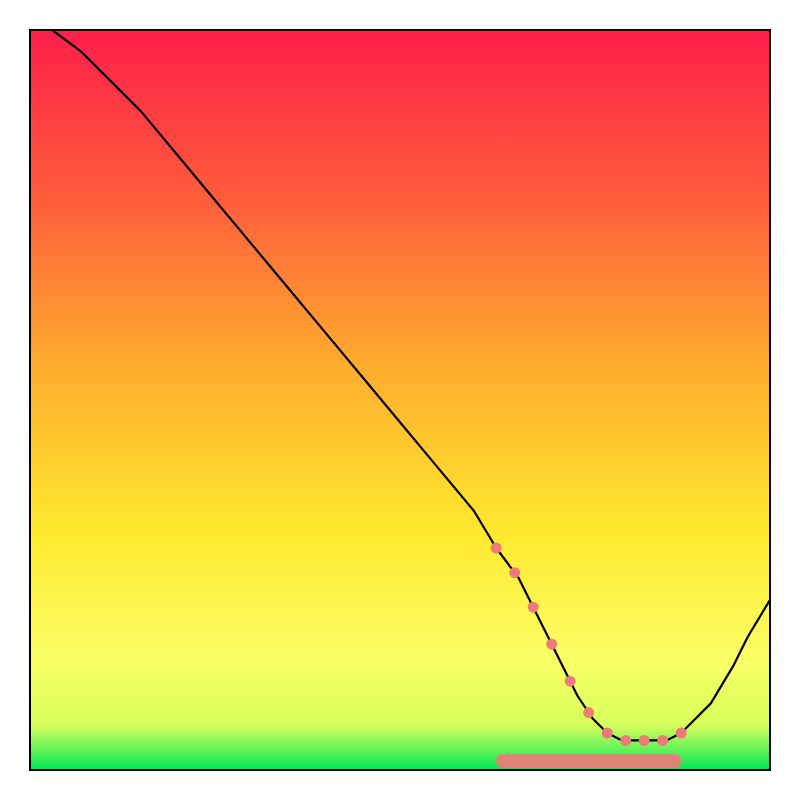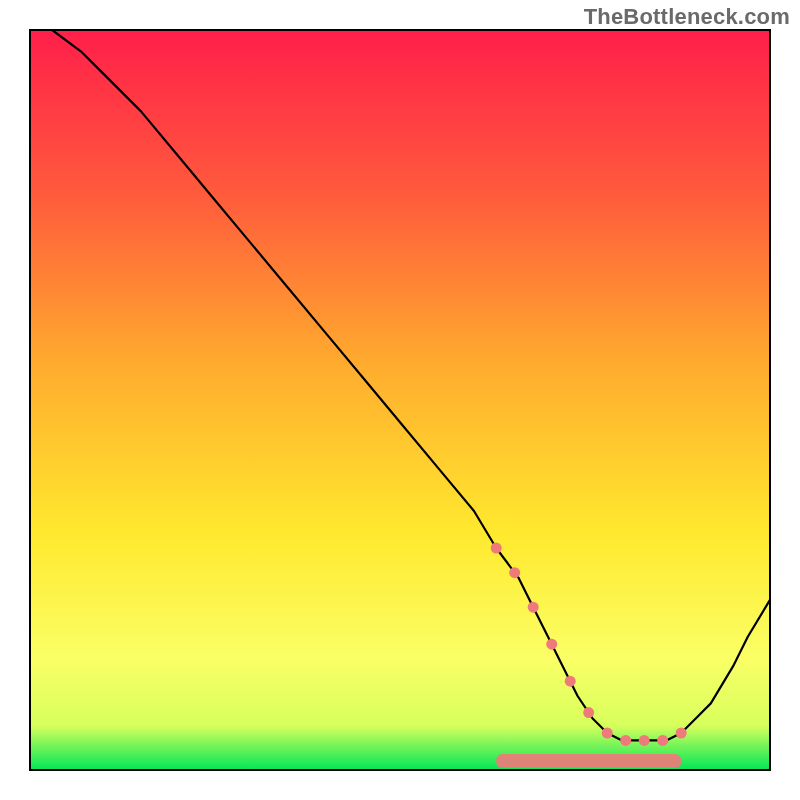--- a/index.html
+++ b/index.html
@@ -32,21 +32,20 @@
     top: 0;
     width: 800px;
     height: 800px;
   }
 </style>
 </head>
 <body>
 
 <div class="chart-wrap">
 
-  <div class="attribution">TheBottleneck.com</div>
 
   <svg class="plot" viewBox="0 0 800 800" preserveAspectRatio="none">
     <defs>
       <linearGradient id="bg-grad" x1="0" y1="0" x2="0" y2="1">
         <stop offset="0%" stop-color="#ff1f4a"></stop>
         <stop offset="22%" stop-color="#ff5a3c"></stop>
         <stop offset="45%" stop-color="#ffab2e"></stop>
         <stop offset="68%" stop-color="#ffe92e"></stop>
         <stop offset="85%" stop-color="#faff66"></stop>
         <stop offset="94%" stop-color="#d7ff5c"></stop>

